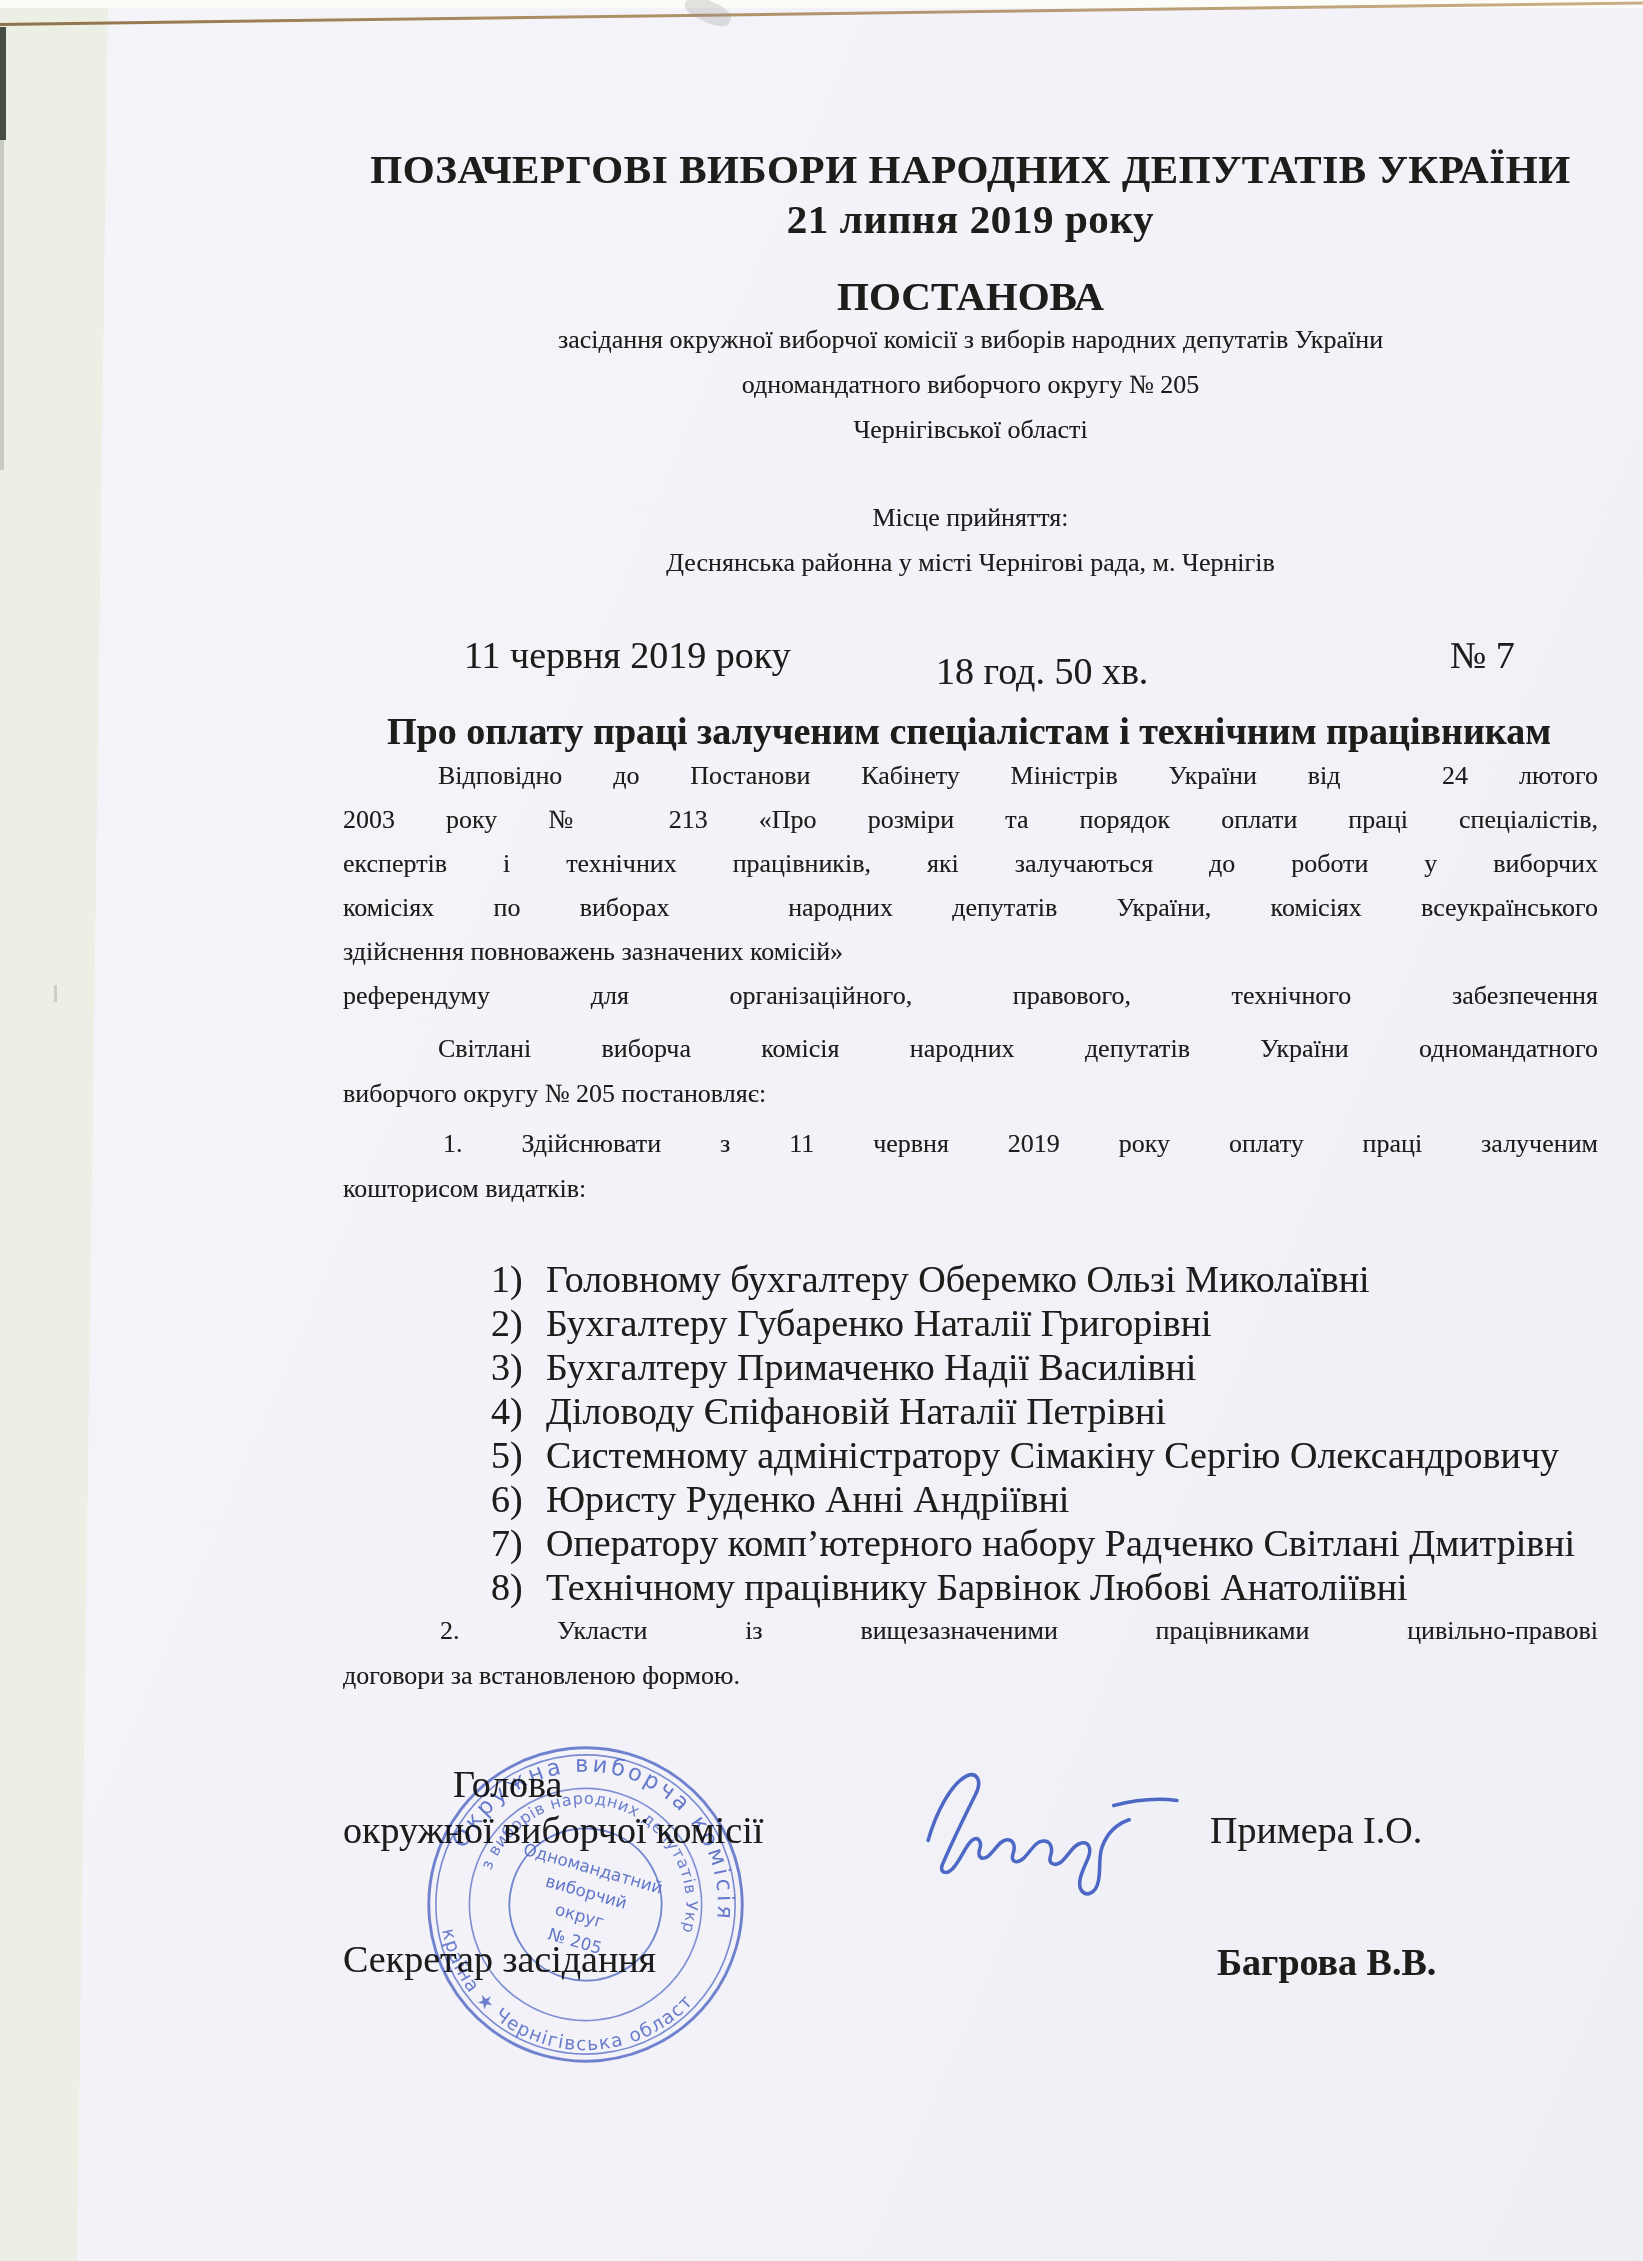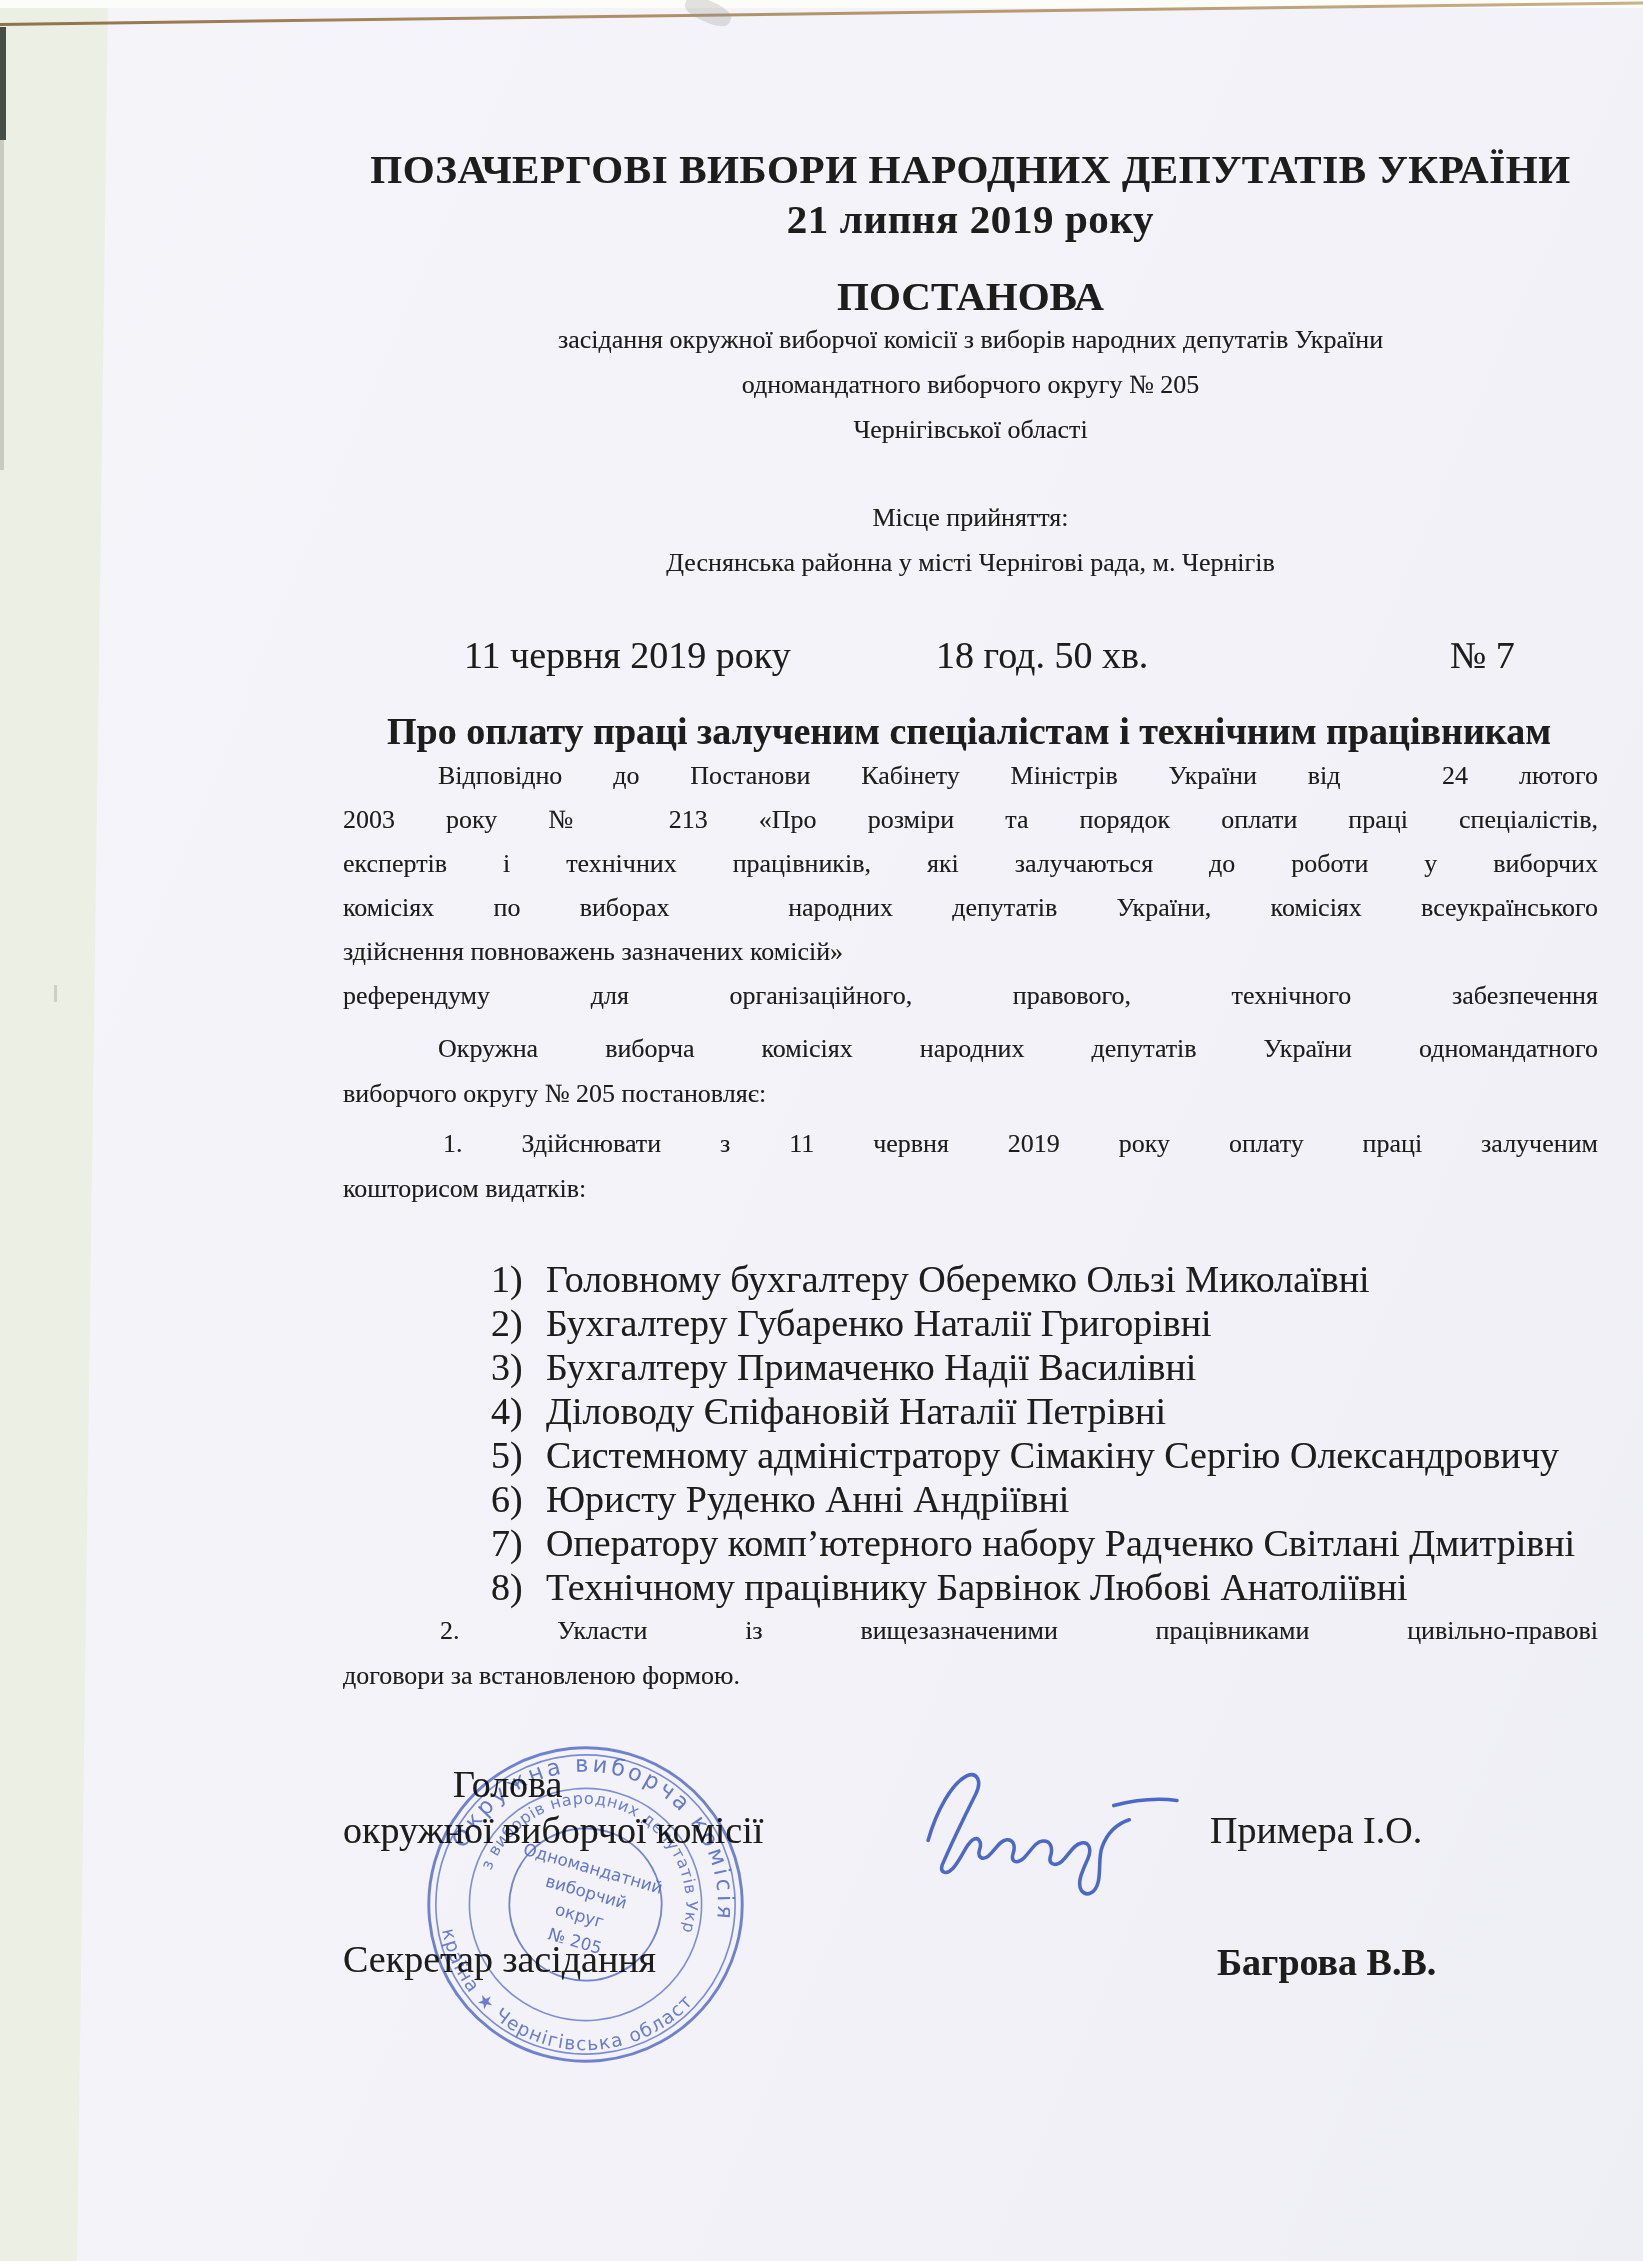--- a/index.html
+++ b/index.html
@@ -35,21 +35,21 @@
 
   #header    { top:144px; }
   #header .tl { font-size:41px; line-height:50px; font-weight:bold; letter-spacing:0.6px; }
   #postanova { top:273px; text-align:center; font-weight:bold; font-size:41px; line-height:46px;
                text-shadow:0 0 0.6px rgba(25,25,22,.38); }
   #subtitle  { top:317px; }
   #place     { top:495px; }
   #meta      { top:633px; height:45px; }
   #meta span { position:absolute; font-size:38px; line-height:45px; text-shadow:0 0 0.6px rgba(25,25,22,.38); }
   #meta .m-date { left:121px; }
-  #meta .m-time { left:593px; }
+  #meta .m-time { left:593px;margin-top:16px; }
   #meta .m-num  { left:1107px; }
   #subject   { top:709px; padding-left:44px; font-weight:bold; font-size:38px; line-height:45px;
                text-shadow:0 0 0.6px rgba(25,25,22,.42); }
   #p1        { top:754px; }  #p1 .tl { line-height:44px; }
   #p2        { top:1026px; }
   #p3        { top:1121px; }
   #list      { top:1257px; padding-left:148px; }
   #list .li-line { font-size:38px; line-height:44px; text-shadow:0 0 0.6px rgba(25,25,22,.38); }
   #list .num { display:inline-block; width:55px; }
   #p4        { top:1608px; }
@@ -105,21 +105,21 @@
 
 <div class="blk" id="p1">
     <div class="tl j" style="padding-left: 95px;">Відповідно до Постанови Кабінету Міністрів України від  24 лютого</div>
     <div class="tl j">2003 року № 213 «Про розміри та порядок оплати праці спеціалістів,</div>
     <div class="tl j">експертів і технічних працівників, які залучаються до роботи у виборчих</div>
     <div class="tl j">комісіях по виборах  народних депутатів України, комісіях всеукраїнського</div>
     <div class="tl">здійснення повноважень зазначених комісій»</div>
     <div class="tl j">референдуму для організаційного, правового, технічного забезпечення</div>
   </div>
 <div class="blk" id="p2">
-    <div class="tl j" style="padding-left: 95px;">Окружна виборча комісіях народних депутатів України одномандатного</div>
+    <div class="tl j" style="padding-left: 95px;">Світлані виборча комісія народних депутатів України одномандатного</div>
     <div class="tl">виборчого округу № 205 постановляє:</div>
   </div>
 <div class="blk" id="p3">
     <div class="tl j" style="padding-left: 100px;">1. Здійснювати з 11 червня 2019 року оплату праці залученим</div>
     <div class="tl">кошторисом видатків:</div>
   </div>
 
 <div class="blk" id="list">
     <div class="li-line"><span class="num">1)</span><span>Головному бухгалтеру Оберемко Ользі Миколаївні</span></div>
     <div class="li-line"><span class="num">2)</span><span>Бухгалтеру Губаренко Наталії Григорівні</span></div>

